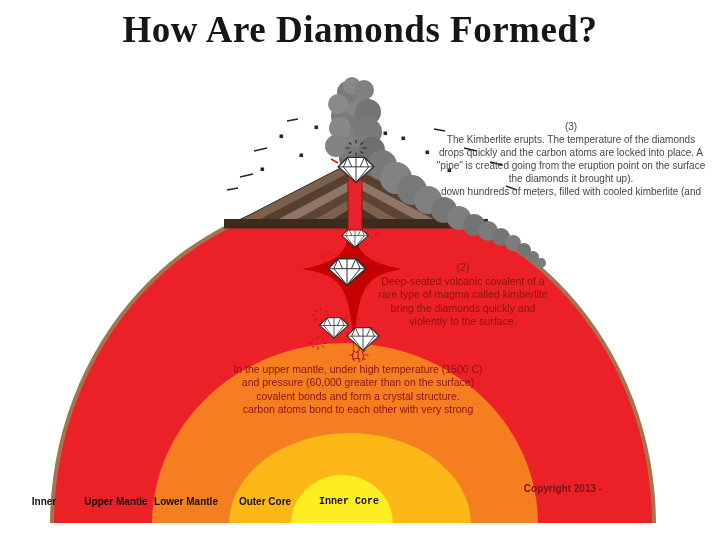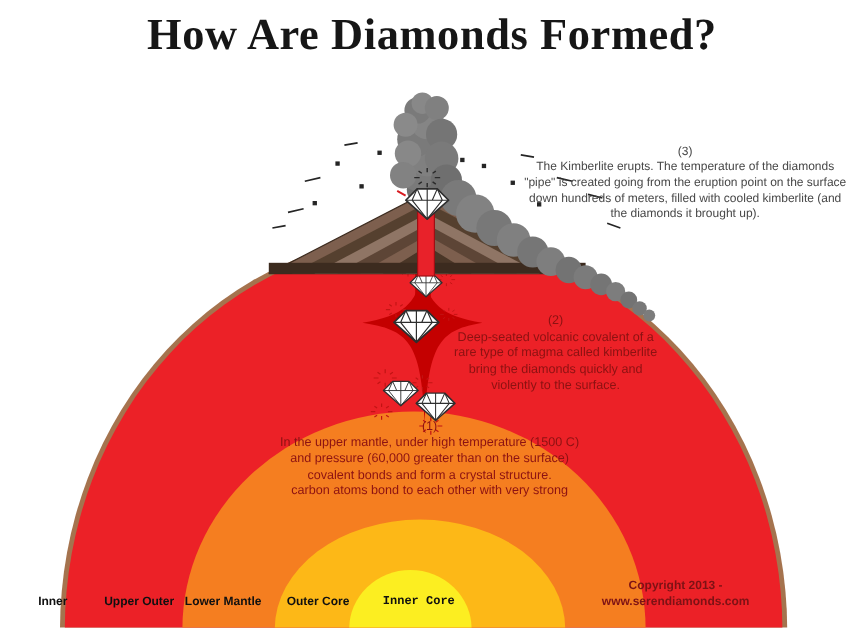--- a/index.html
+++ b/index.html
@@ -154,46 +154,46 @@
       <rect x="448" y="169" width="2.6" height="2.6"></rect>
       <path d="M240,177 l13,-3 M227,190 l11,-2 M254,151 l13,-3 M287,121 l11,-2 M464,148 l13,3 M490,162 l12,3 M506,186 l11,4 M434,129 l11,2" fill="none" stroke-width="1.4"></path>
     </g>
   </svg>
 
   <div class="diagram-title">How Are Diamonds Formed?</div>
 
   <div class="callout step3">
     <span class="num">(3)</span>
     <div>The Kimberlite erupts. The temperature of the diamonds</div>
+    <div>drops quickly and the carbon atoms are locked into place. A</div>
     <div>"pipe" is created going from the eruption point on the surface</div>
+    <div>the diamonds it brought up).</div>
     <div>down hundreds of meters, filled with cooled kimberlite (and</div>
-    <div>the diamonds it brought up).</div>
   </div>
 
   <div class="callout step2">
     <span class="num">(2)</span>
     <div>Deep-seated volcanic covalent of a</div>
     <div>rare type of magma called kimberlite</div>
     <div>bring the diamonds quickly and</div>
     <div>violently to the surface.</div>
   </div>
 
   <div class="callout step1">
     <span class="num">(1)</span>
     <div>In the upper mantle, under high temperature (1500 C)</div>
     <div>and pressure (60,000 greater than on the surface)</div>
     <div>covalent bonds and form a crystal structure.</div>
     <div>carbon atoms bond to each other with very strong</div>
   </div>
 
   <div class="layer-label ll-crust">Inner</div>
-  <div class="layer-label ll-upper">Upper Outer</div>
+  <div class="layer-label ll-upper">Upper Mantle</div>
   <div class="layer-label ll-lower">Lower Mantle</div>
   <div class="layer-label ll-outer">Outer Core</div>
   <div class="layer-label ll-inner">Inner Core</div>
 
   <div class="credit">
     <div>Copyright 2013 -</div>
-    <div>www.serendiamonds.com</div>
   </div>
 
 
 </div>
 
 </body></html>

